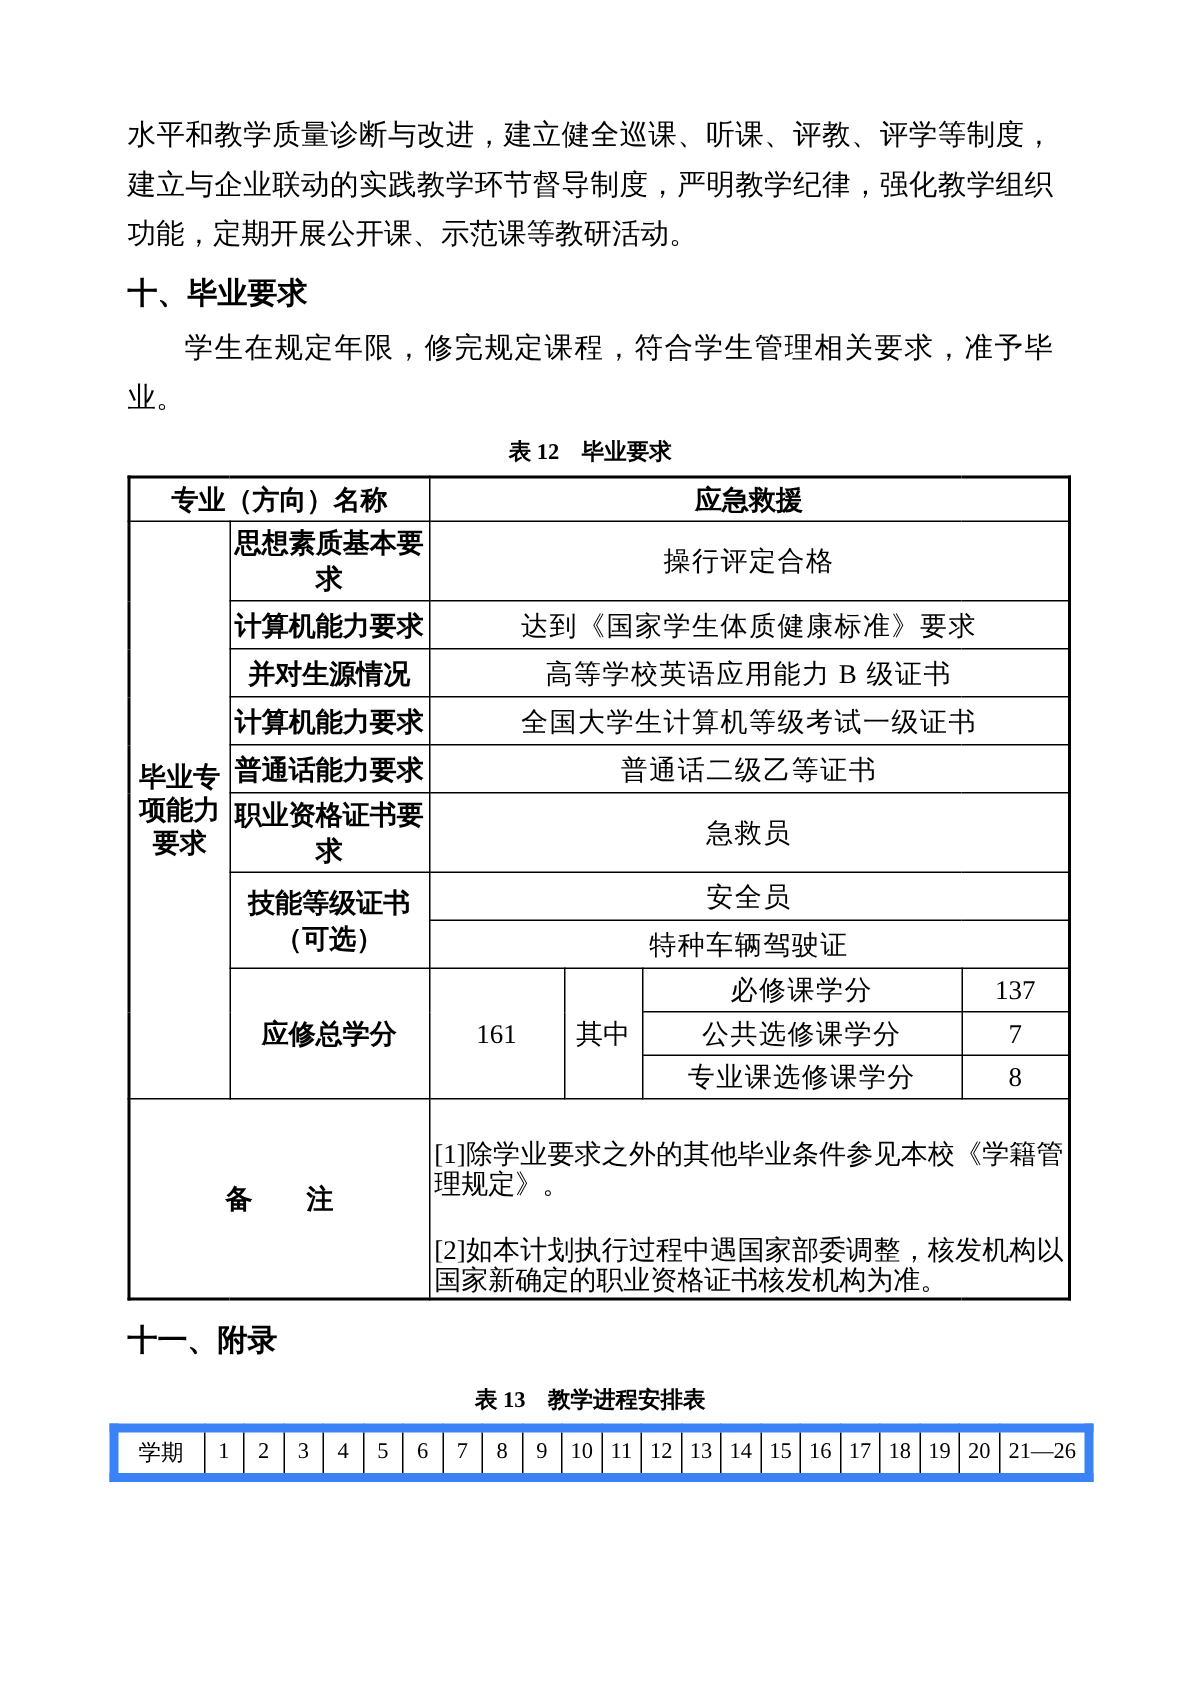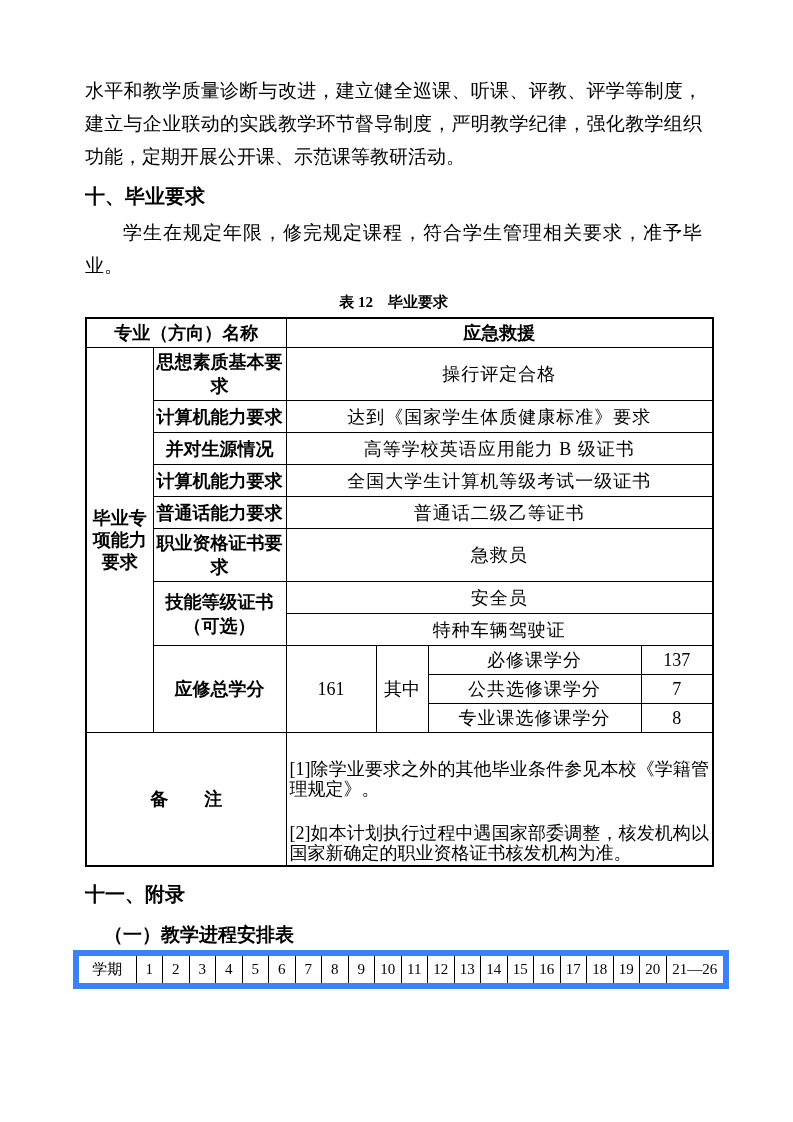--- a/index.html
+++ b/index.html
@@ -177,22 +177,22 @@
           <td colspan="2" class="lbl">备　　注</td>
           <td colspan="4" class="notes">
             <div class="note-line">[1]除学业要求之外的其他毕业条件参见本校《学籍管理规定》。</div>
             <div class="note-line">[2]如本计划执行过程中遇国家部委调整，核发机构以国家新确定的职业资格证书核发机构为准。</div>
           </td>
         </tr>
       </tbody>
     </table>
 
     <div class="section-heading second">十一、附录</div>
-    <div class="sub-heading">（一）教学进程安排表</div>
-
+
+    <div class="table-caption t13cap">表 13　教学进程安排表</div>
 
     <div class="t13wrap">
       <table class="t13">
         <colgroup>
           <col style="width:60px">
           <col span="20" style="width:26.5px">
           <col style="width:60px">
         </colgroup>
         <tbody>
           <tr>

